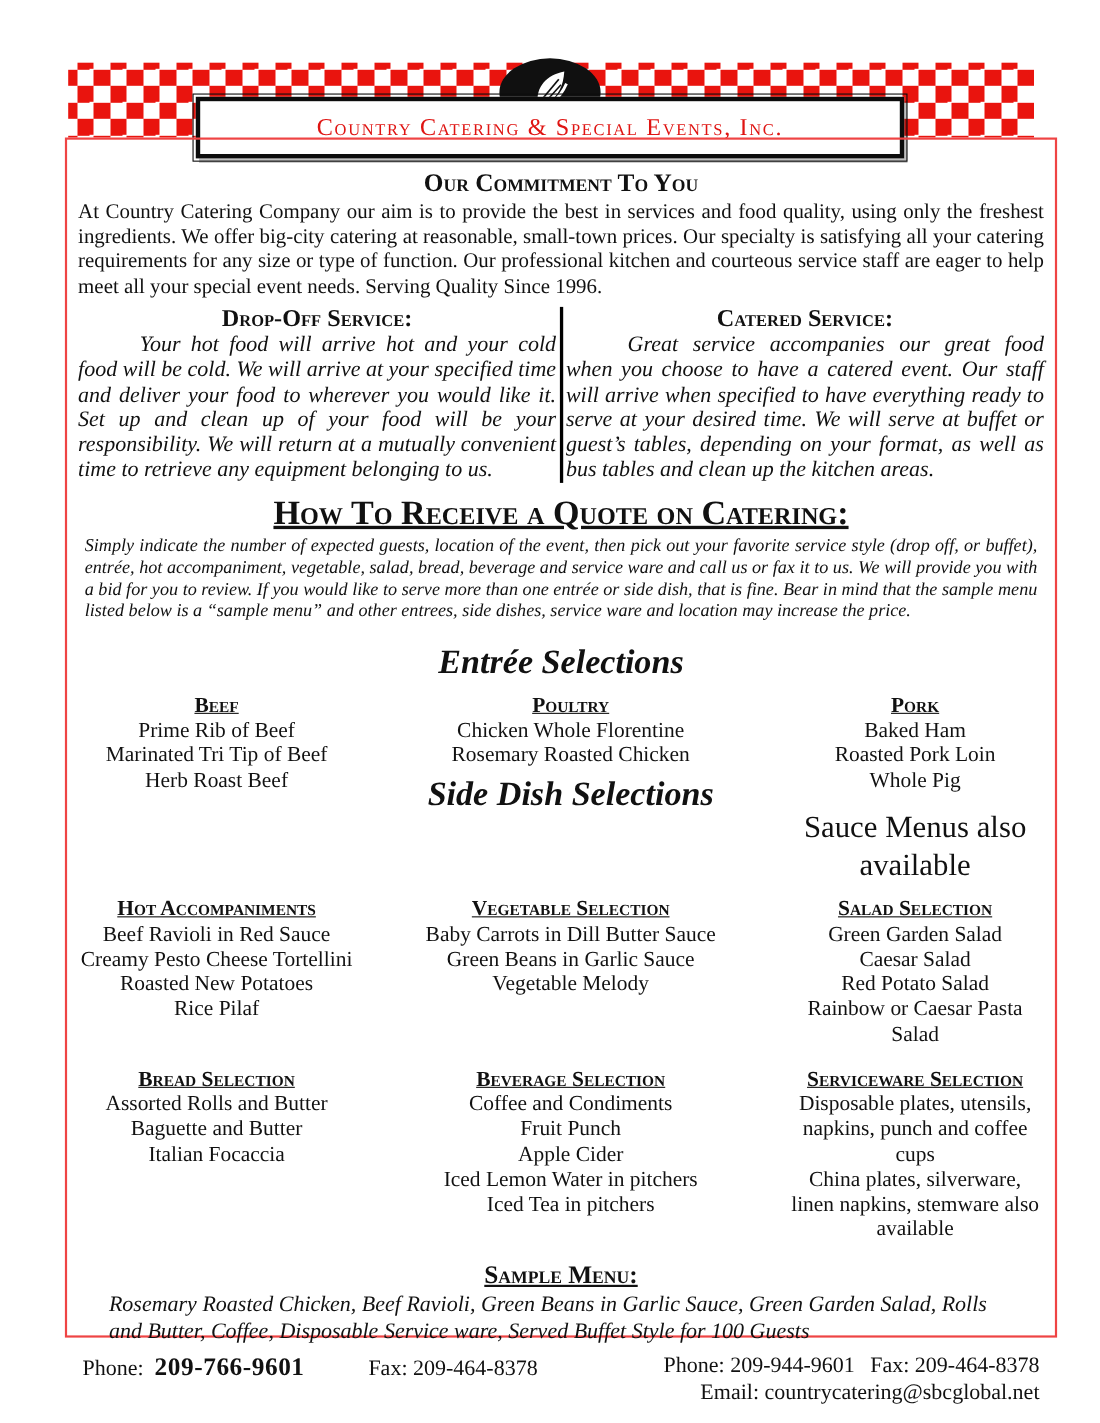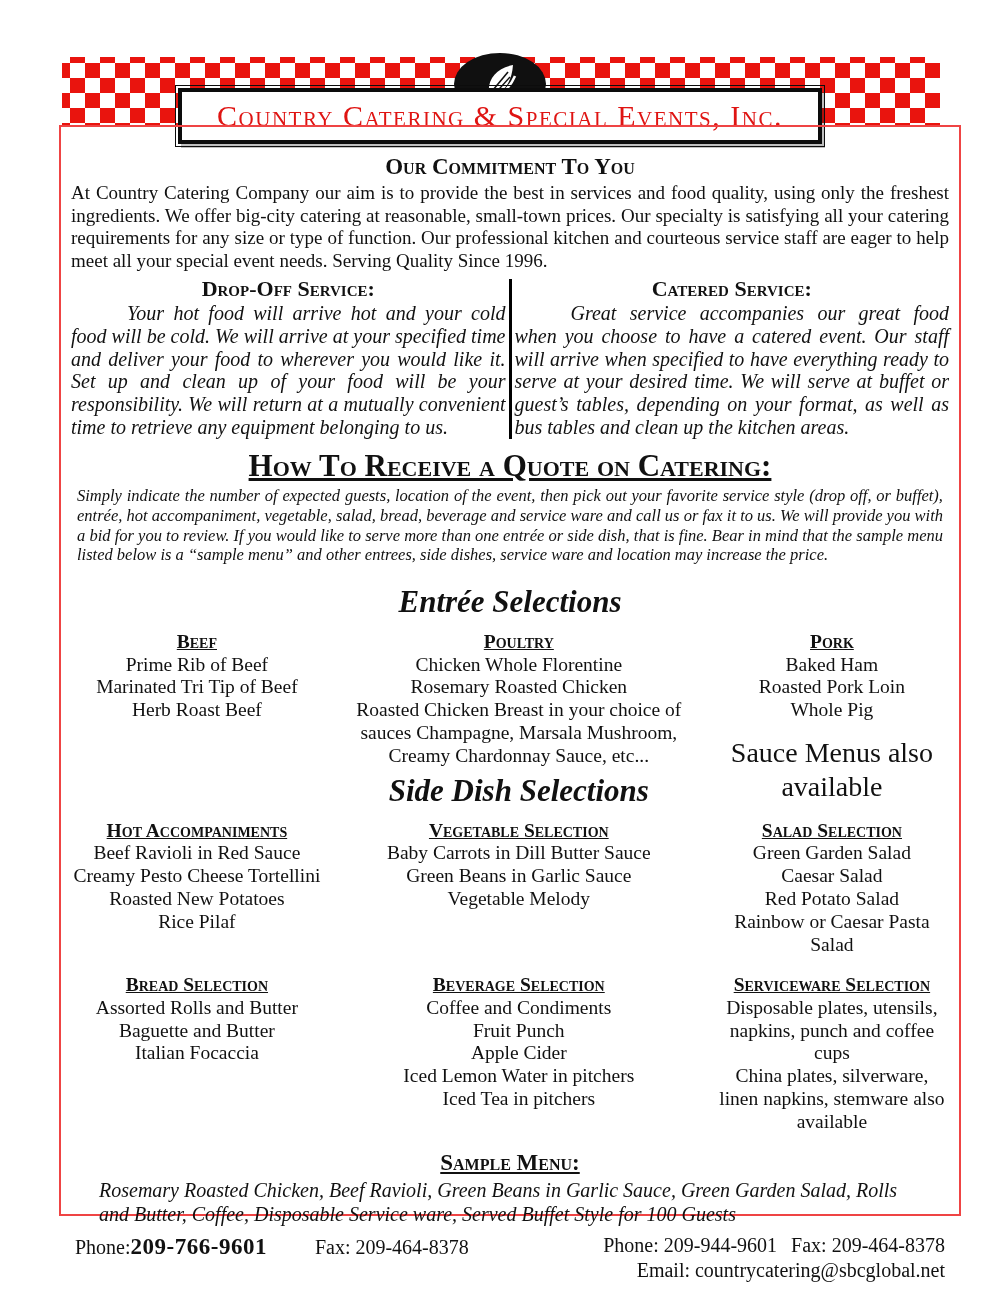--- a/index.html
+++ b/index.html
@@ -31,21 +31,21 @@
     background:#fff;
     border:4px solid #0c0c0c;
     outline:1px solid #0c0c0c;
     outline-offset:2px;
     box-shadow:3px 4px 0 rgba(0,0,0,0.25);
     display:flex;align-items:center;justify-content:center;
   }
   .title-box .title-text{
     color:var(--title-red);
     font-variant:small-caps;
-    font-size:30px;
+    font-size:22px;
     letter-spacing:1.5px;
     white-space:nowrap;
   }
   
   .content-frame{
     position:absolute;left:59px;top:125px;width:902px;height:1091px;
     border:2px solid #ef4444;
     padding:28px 8px 0 8px;
   }
   .sc{font-variant:small-caps;font-weight:bold;}
@@ -88,21 +88,21 @@
   .grid-row2{margin-top:18px;}
   
   .sample-heading{font-size:23px;margin-top:16px;}
   .sample-heading span{text-decoration:underline;}
   .sample-body{
     font-style:italic;font-size:20px;line-height:1.2;
     text-align:left;margin:2px 30px 0 30px;
   }
   
   .contact{display:flex;justify-content:space-between;margin-top:8px;padding:0 6px;}
-  .contact-left .line1{display:flex;align-items:baseline;font-size:20px;}
+  .contact-left .line1{display:flex;align-items:baseline;gap:10px;font-size:20px;}
   .contact-left .phone-number{font-weight:bold;font-size:23px;letter-spacing:0.5px;}
   .contact-left .fax{margin-left:48px;}
   .contact-right{text-align:right;}
   .contact-right .line1{font-size:20px;display:flex;gap:14px;justify-content:flex-end;}
   .contact-right .line2{font-size:20px;margin-top:2px;}
 </style>
 </head>
 <body>
 
 <div class="checker-band"></div>
@@ -147,21 +147,20 @@
     <div class="menu-col">
       <div class="menu-col-heading sc"><span>Beef</span></div>
       <div class="menu-item">Prime Rib of Beef</div>
       <div class="menu-item">Marinated Tri Tip of Beef</div>
       <div class="menu-item">Herb Roast Beef</div>
     </div>
     <div class="menu-col">
       <div class="menu-col-heading sc"><span>Poultry</span></div>
       <div class="menu-item">Chicken Whole Florentine</div>
       <div class="menu-item">Rosemary Roasted Chicken</div>
-      <div class="menu-item">Roasted Chicken Breast in your choice of sauces Champagne, Marsala Mushroom, Creamy Chardonnay Sauce, etc...</div>
       <div class="big-script side-dish-title">Side Dish Selections</div>
     </div>
     <div class="menu-col">
       <div class="menu-col-heading sc"><span>Pork</span></div>
       <div class="menu-item">Baked Ham</div>
       <div class="menu-item">Roasted Pork Loin</div>
       <div class="menu-item">Whole Pig</div>
       <div class="themed-note">Sauce Menus also available</div>
     </div>
   </div>

